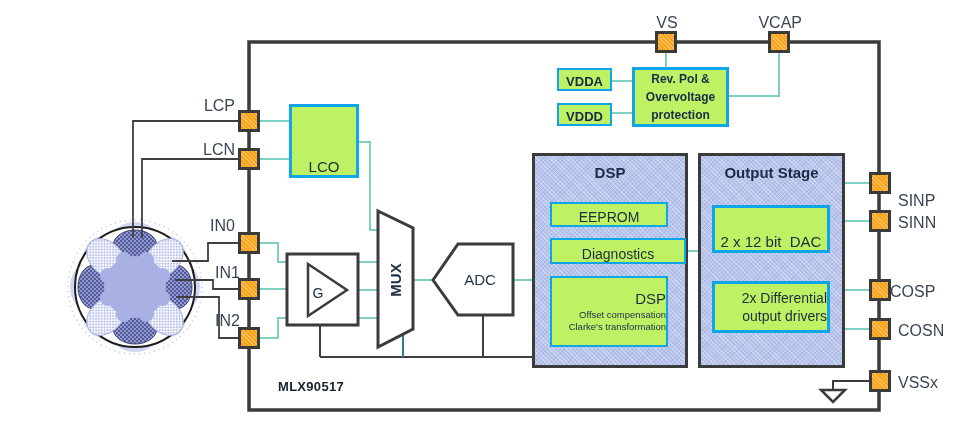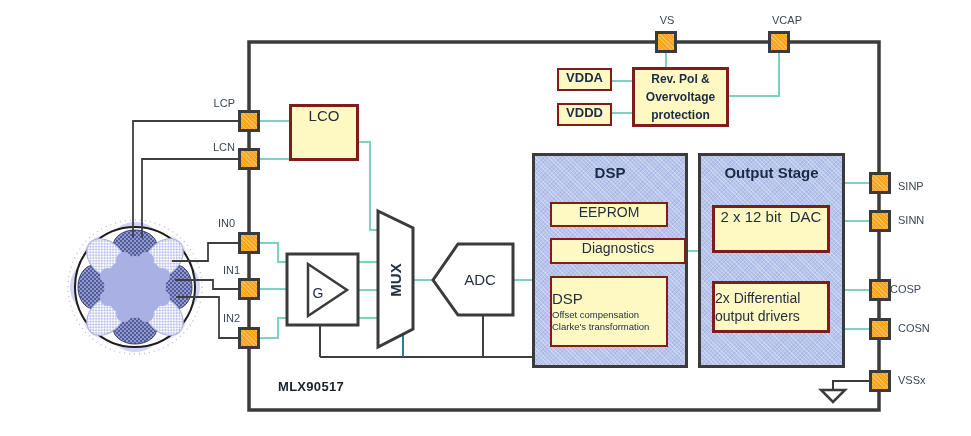--- a/index.html
+++ b/index.html
@@ -1,30 +1,30 @@
 <!DOCTYPE html>
 <html><head>
 <meta charset="utf-8">
 <style>
   html,body{margin:0;padding:0;background:#ffffff;}
   #stage{position:relative;width:971px;height:436px;background:#ffffff;overflow:hidden;
          font-family:"Liberation Sans",sans-serif;color:#1f2c3d;}
   #wires{position:absolute;left:0;top:0;z-index:1;}
-  .box{position:absolute;box-sizing:border-box;background:#fef9c3;border:3px solid #7f1d1d;
-       display:flex;align-items:flex-start;justify-content:center;z-index:3;}
+  .box{position:absolute;box-sizing:border-box;background:#bef264;border:3px solid #0ea5e9;
+       display:flex;align-items:flex-end;justify-content:center;z-index:3;}
   .bigblock{position:absolute;box-sizing:border-box;border:3px solid #3b3b3b;z-index:2;
        background-color:#b7c5ed;
        background-image:repeating-linear-gradient(45deg,rgba(255,255,255,.30) 0 1px,transparent 1px 3px),
                         repeating-linear-gradient(-45deg,rgba(85,105,170,.14) 0 1px,transparent 1px 3px);}
   .blocktitle{position:absolute;left:0;top:8px;width:100%;text-align:center;
        font-size:15px;font-weight:600;color:#1b2b45;}
   .pin{position:absolute;box-sizing:content-box;width:16px;height:16px;border:3px solid #3a3a3a;
        background-color:#f9a41a;z-index:5;
        background-image:repeating-linear-gradient(45deg,rgba(255,255,255,.30) 0 1px,transparent 1px 3px);}
-  .pinlabel{position:absolute;font-size:11px;color:#3a4654;z-index:6;}
+  .pinlabel{position:absolute;font-size:16px;color:#3a4654;z-index:6;}
   .r{text-align:right;}
   .smalltxt{font-size:9.5px;line-height:12px;color:#22314a;}
   .chipname{position:absolute;left:278px;top:379px;font-size:13px;font-weight:bold;
        color:#18222e;z-index:6;letter-spacing:.3px;}
   .vbox{font-size:13px;font-weight:600;color:#1b2b45;}
   .prewrap{white-space:pre;}
   .protlines{font-size:12px;font-weight:600;line-height:18px;text-align:center;color:#1b2b45;}
   .innertext{font-size:14px;color:#1f2c3d;}
   svg text{fill:#223246;}
 </style>
@@ -137,21 +137,21 @@
       <polygon points="378,211 413,228 413,329 378,347" fill="#ffffff" stroke="#3b3b3b" stroke-width="3"></polygon>
       <text transform="translate(401 280) rotate(-90)" text-anchor="middle" font-size="15" font-weight="600" font-family="Liberation Sans, sans-serif">MUX</text>
     </g>
 
     <g>
       <polygon points="433,280 458,244 513,244 513,315 458,315" fill="#ffffff" stroke="#3b3b3b" stroke-width="3"></polygon>
       <text x="480" y="285" text-anchor="middle" font-size="15" font-family="Liberation Sans, sans-serif">ADC</text>
     </g>
   </svg>
 
-  <div class="box" style="left:289px;top:104px;width:70px;height:57px;font-size:15px;">
+  <div class="box" style="left:289px;top:104px;width:70px;height:74px;font-size:15px;">
     <span>LCO</span>
   </div>
 
   <div class="box vbox" style="left:557px;top:68px;width:55px;height:23px;border-width:2.5px;">
     <span>VDDA</span>
   </div>
   <div class="box vbox" style="left:557px;top:103px;width:55px;height:23px;border-width:2.5px;">
     <span>VDDD</span>
   </div>
 
@@ -204,19 +204,19 @@
   <div class="pin" style="left:869px;top:318px;"></div>
   <div class="pin" style="left:869px;top:370px;"></div>
 
   <div class="pinlabel r" style="left:195px;top:97px;width:40px;">LCP</div>
   <div class="pinlabel r" style="left:195px;top:141px;width:40px;">LCN</div>
   <div class="pinlabel r" style="left:195px;top:217px;width:40px;">IN0</div>
   <div class="pinlabel r" style="left:200px;top:264px;width:40px;">IN1</div>
   <div class="pinlabel r" style="left:200px;top:312px;width:40px;">IN2</div>
   <div class="pinlabel" style="left:651px;top:14px;width:32px;text-align:center;">VS</div>
   <div class="pinlabel" style="left:758px;top:14px;width:44px;text-align:right;">VCAP</div>
-  <div class="pinlabel" style="left:898px;top:180px;width:45px;">SINP</div>
+  <div class="pinlabel" style="left:898px;top:192px;width:45px;">SINP</div>
   <div class="pinlabel" style="left:898px;top:214px;width:45px;">SINN</div>
   <div class="pinlabel" style="left:890px;top:283px;width:45px;">COSP</div>
   <div class="pinlabel" style="left:898px;top:322px;width:45px;">COSN</div>
   <div class="pinlabel" style="left:898px;top:374px;width:45px;">VSSx</div>
 
 </div>
 
 </body></html>

